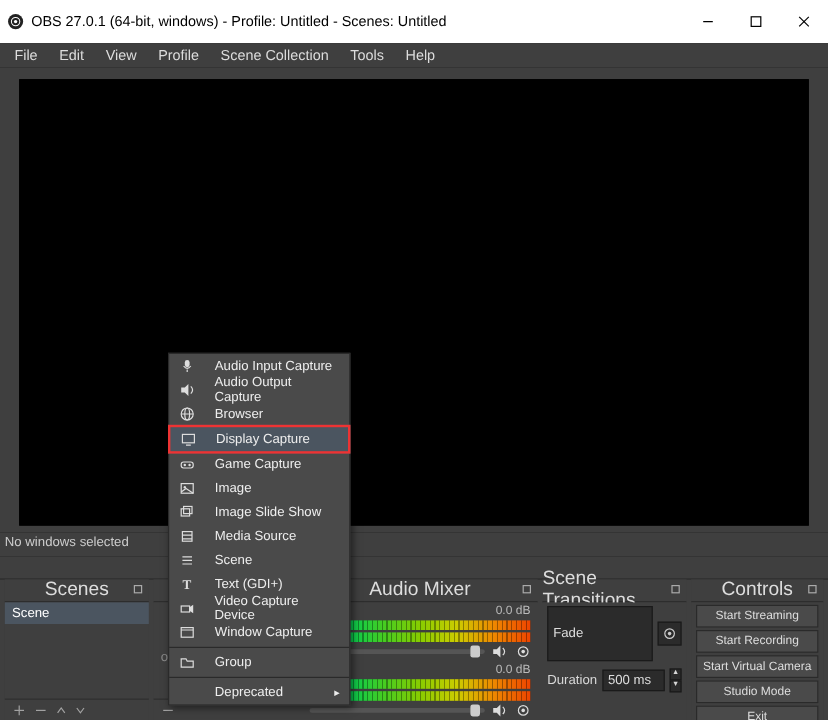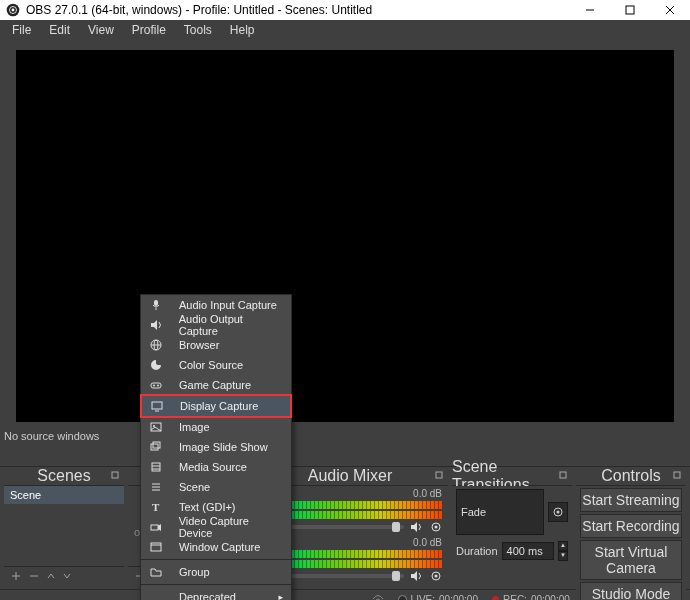--- a/index.html
+++ b/index.html
@@ -1,16 +1,16 @@
 <!DOCTYPE html>
 <html><head>
 <meta charset="utf-8">
 <style>
 html,body{margin:0;padding:0;width:690px;height:600px;background:#000;font-family:Segoe UI,Arial,sans-serif;font-size:12px;color:#d8d8d8;overflow:hidden}
-.titlebar{height:20px;background:#fff;color:#000;display:flex;align-items:center;justify-content:space-between}
+.titlebar{height:36px;background:#fff;color:#000;display:flex;align-items:center;justify-content:space-between}
 .title-left{display:flex;align-items:center;gap:6px;padding-left:6px}
 .obs-logo{width:14px;height:14px}
 .win-btns{display:flex}
 .win-btn{width:40px;height:24px;display:flex;align-items:center;justify-content:center}
 .menubar{height:20px;background:#3f3f3f;display:flex;align-items:center;padding:0 4px;gap:2px}
 .menu-item{padding:2px 8px;color:#ddd;cursor:pointer}
 .preview-wrap{padding:10px 16px 6px 16px;background:#3f3f3f}
 .preview{background:#000;height:370px;border:1px solid #000}
 .no-source{background:#3f3f3f;color:#ccc;padding:2px 4px 6px 4px;font-size:11px}
 .panels{display:flex;gap:4px;background:#3f3f3f;padding:0 4px 4px 4px}
@@ -32,21 +32,21 @@
 .meter::after{content:"";position:absolute;inset:0;background:repeating-linear-gradient(90deg,rgba(0,0,0,.35)0 1px,transparent 1px 4px)}
 .track-ctrl{display:flex;align-items:center;justify-content:flex-end;gap:6px;margin-top:2px}
 .slider{flex:1;height:4px;background:#555;position:relative;border-radius:2px}
 .slider-knob{position:absolute;right:4px;top:-3px;width:8px;height:10px;background:#ccc;border-radius:2px}
 .trans-row{display:flex;align-items:center;gap:4px;padding:3px 4px}
 .trans-sel{flex:1;background:#2b2b2b;border:1px solid #1a1a1a;color:#ddd;padding:16px 4px;font-size:11px}
 .trans-gear{width:18px;height:18px;background:#2b2b2b;border:1px solid #1a1a1a;display:flex;align-items:center;justify-content:center}
 .dur-in{width:50px;background:#2b2b2b;border:1px solid #1a1a1a;color:#ddd;padding:2px 4px;font-size:11px}
 .spin{width:12px;display:flex;flex-direction:column}
 .spin div{height:8px;background:#2b2b2b;border:1px solid #1a1a1a;font-size:7px;text-align:center;line-height:6px}
-.ctrl-btn{background:#4a4a4a;border:1px solid #2a2a2a;color:#ddd;padding:3px 0;margin:2px 4px;font-size:14px;text-align:center;cursor:pointer}
+.ctrl-btn{background:#4a4a4a;border:1px solid #2a2a2a;color:#ddd;padding:3px 0;margin:2px 4px;font-size:10px;text-align:center;cursor:pointer}
 .statusbar{height:18px;background:#3f3f3f;display:flex;align-items:center;justify-content:flex-end;gap:14px;padding:0 10px;font-size:10px;color:#bbb;border-top:1px solid #2a2a2a}
 .status-item{display:flex;align-items:center;gap:4px}
 .dot{width:7px;height:7px;border-radius:50%}
 .context-menu{position:absolute;left:140px;top:294px;width:150px;background:#4a4a4a;border:1px solid #2a2a2a;z-index:50;box-shadow:2px 2px 6px rgba(0,0,0,.5)}
 .cm-item{display:flex;align-items:center;gap:16px;padding:2px 8px;font-size:11px;color:#eee;cursor:pointer;position:relative;height:16px}
 .cm-item.hl{border:2px solid #e33;background:#4b5560;margin:-1px}
 .cm-sep{height:1px;background:#2a2a2a;margin:2px 0}
 .cm-sub::after{content:"▸";position:absolute;right:8px;font-size:9px}
 .cm-icon{width:14px;display:flex;align-items:center;justify-content:center}
 .bg-text{position:absolute;color:#888;font-size:11px}
@@ -88,29 +88,30 @@
         </svg>
       </div>
   </div>
 </div>
 
 <div class="menubar" id="menubar">
     <span class="menu-item">File</span>
     <span class="menu-item">Edit</span>
     <span class="menu-item">View</span>
     <span class="menu-item">Profile</span>
+    <span class="menu-item">Scene Collection</span>
     <span class="menu-item">Tools</span>
     <span class="menu-item">Help</span>
   </div>
 
 <div class="preview-wrap">
   <div class="preview"></div>
 </div>
 
-<div class="no-source">No source windows</div>
+<div class="no-source">No windows selected</div>
 <div class="props-bar">
   <span class="props-item">Filters</span>
 </div>
 
 <div class="panels" style="height:118px">
 
   <div class="panel scenes">
     <div class="panel-header">
         <span>Scenes</span>
       <span class="pop-icon">
@@ -246,21 +247,21 @@
         <div class="trans-sel">Fade</div>
         <div class="trans-gear">
             <svg width="12" height="12">
               <circle cx="6" cy="6" r="4" fill="none" stroke="#ccc"></circle>
               <circle cx="6" cy="6" r="1.5" fill="#ccc"></circle>
             </svg>
           </div>
       </div>
       <div class="trans-row">
         <span style="font-size:11px">Duration</span>
-        <div class="dur-in">400 ms</div>
+        <div class="dur-in">500 ms</div>
         <div class="spin">
             <div>▴</div>
             <div>▾</div>
           </div>
       </div>
     </div>
   </div>
 
   <div class="panel controls">
     <div class="panel-header">
@@ -324,46 +325,38 @@
     <div class="cm-item">
       <span class="cm-icon">
         <svg width="12" height="12">
           <circle cx="6" cy="6" r="5" fill="none" stroke="#ddd"></circle>
           <ellipse cx="6" cy="6" rx="2" ry="5" fill="none" stroke="#ddd"></ellipse>
           <line x1="1" y1="6" x2="11" y2="6" stroke="#ddd"></line>
         </svg>
       </span>
       <span>Browser</span>
     </div>
-    <div class="cm-item">
-      <span class="cm-icon">
-        <svg width="12" height="12">
-          <path d="M6 1 A5 5 0 1 0 11 6 L8 6 A2 2 0 0 1 6 4 Z" fill="#ddd"></path>
-        </svg>
-      </span>
-      <span>Color Source</span>
+    <div class="cm-item hl">
+      <span class="cm-icon">
+        <svg width="12" height="12">
+          <rect x="1" y="2" width="10" height="7" fill="none" stroke="#ddd"></rect>
+          <line x1="4" y1="11" x2="8" y2="11" stroke="#ddd"></line>
+        </svg>
+      </span>
+      <span>Display Capture</span>
     </div>
     <div class="cm-item">
       <span class="cm-icon">
         <svg width="12" height="12">
           <rect x="1" y="4" width="10" height="5" rx="2" fill="none" stroke="#ddd"></rect>
           <circle cx="4" cy="6.5" r="1" fill="#ddd"></circle>
           <circle cx="8" cy="6.5" r="1" fill="#ddd"></circle>
         </svg>
       </span>
       <span>Game Capture</span>
-    </div>
-    <div class="cm-item hl">
-      <span class="cm-icon">
-        <svg width="12" height="12">
-          <rect x="1" y="2" width="10" height="7" fill="none" stroke="#ddd"></rect>
-          <line x1="4" y1="11" x2="8" y2="11" stroke="#ddd"></line>
-        </svg>
-      </span>
-      <span>Display Capture</span>
     </div>
     <div class="cm-item">
       <span class="cm-icon">
         <svg width="12" height="12">
           <rect x="1" y="2" width="10" height="8" fill="none" stroke="#ddd"></rect>
           <circle cx="4" cy="5" r="1" fill="#ddd"></circle>
           <polyline points="1,9 5,6 11,10" fill="none" stroke="#ddd"></polyline>
         </svg>
       </span>
       <span>Image</span>

